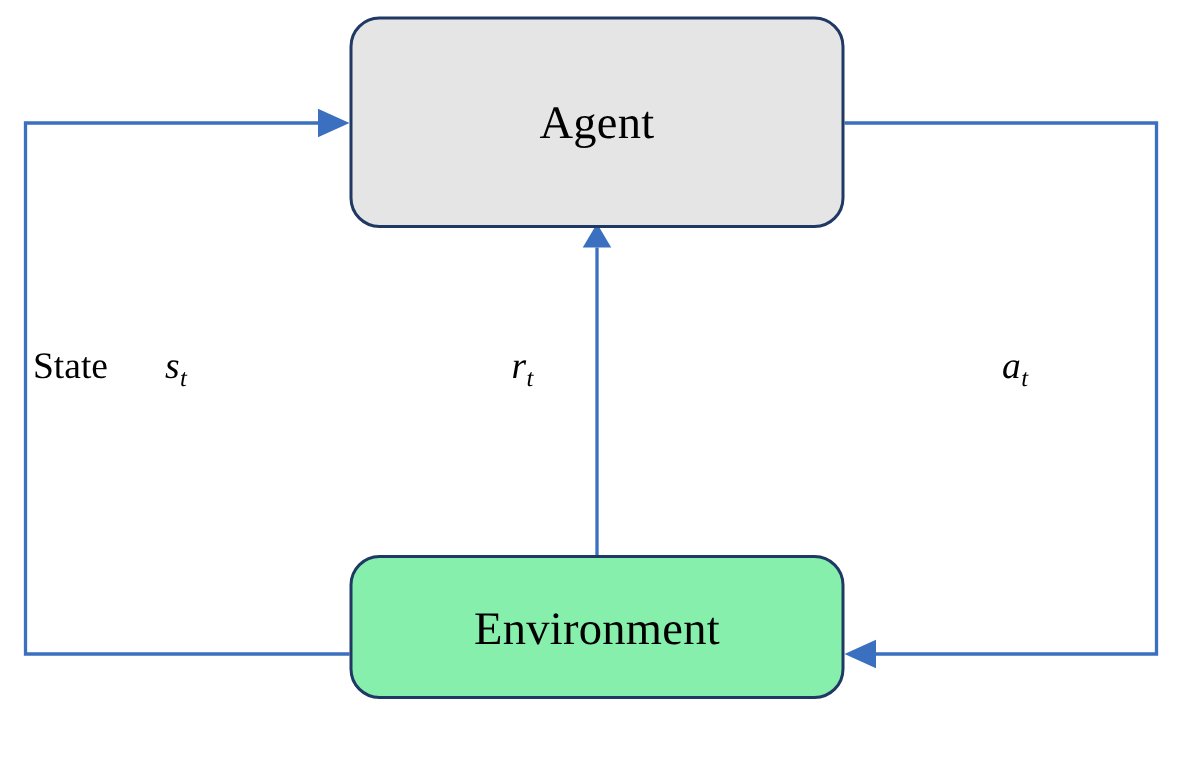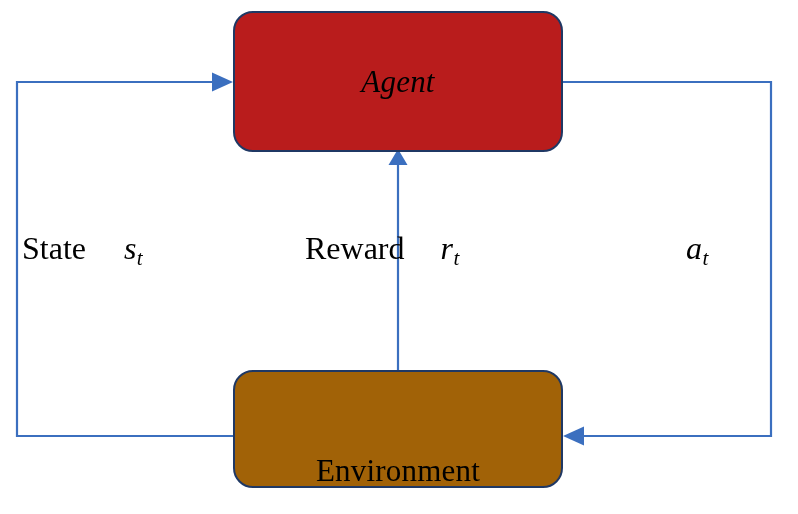--- a/index.html
+++ b/index.html
@@ -38,37 +38,35 @@
     font-size: 31px;
     font-weight: 400;
     letter-spacing: 0.2px;
     line-height: 1;
   }
   #node-agent {
     left: 233px;
     top: 11px;
     width: 330px;
     height: 141px;
-    background: #b91c1c;
-    font-style: italic;
+    background: #e5e5e5;
   }
   #node-environment {
     left: 233px;
     top: 370px;
     width: 330px;
-    height: 118px;
-    background: #a16207;
-    align-items: flex-end;
+    height: 96px;
+    background: #86efac;
   }
 
   .edge-label {
     position: absolute;
     color: #000000;
     font-family: "Liberation Serif", serif;
-    font-size: 32px;
+    font-size: 25px;
     line-height: 1;
     white-space: nowrap;
     display: flex;
     align-items: baseline;
   }
   .edge-label .word {
     font-style: normal;
   }
   .edge-label .sym {
     font-style: italic;
@@ -81,21 +79,21 @@
     position: relative;
     top: 0.28em;
     left: 0.02em;
   }
 
   #label-state   { left: 22px;  top: 232px; }
   #label-reward  { left: 305px; top: 232px; }
   #label-action  { left: 648px; top: 232px; }
 
   #label-reward .sym { margin-left: 36px; text-align: center; }
-  #label-action .sym { margin-left: 38px; }
+  #label-action .sym { margin-left: 20px; }
 </style>
 </head>
 <body>
 
 <div id="canvas">
 
   <svg id="edges" viewBox="0 0 798 514" width="798" height="514" xmlns="http://www.w3.org/2000/svg">
 
     <g>
       <path d="M 233 436 L 17 436 L 17 82 L 212 82" fill="none" stroke="#3B6FBF" stroke-width="2.2" stroke-linecap="butt" stroke-linejoin="miter"></path>
@@ -120,21 +118,20 @@
   <div class="node" id="node-environment">
     <span>Environment</span>
   </div>
 
   <div class="edge-label" id="label-state">
     <span class="word">State</span>
     <span class="sym"><span>s</span><sub>t</sub></span>
   </div>
 
   <div class="edge-label" id="label-reward">
-    <span class="word">Reward</span>
     <span class="sym"><span>r</span><sub>t</sub></span>
   </div>
 
   <div class="edge-label" id="label-action">
     <span class="sym"><span>a</span><sub>t</sub></span>
   </div>
 
 </div>
 
 </body></html>

